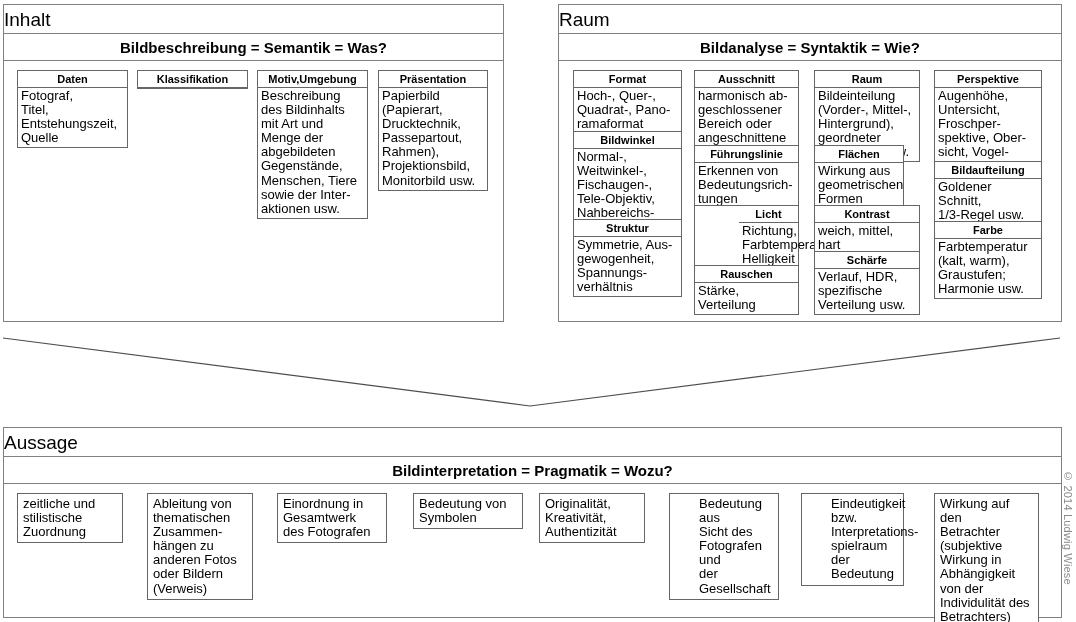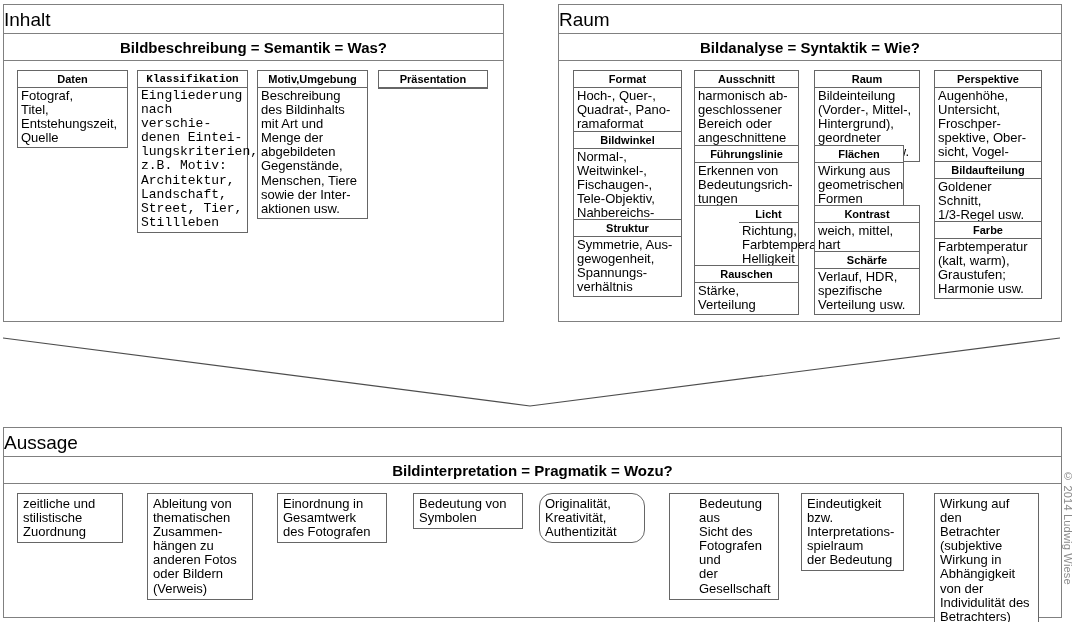--- a/index.html
+++ b/index.html
@@ -109,48 +109,46 @@
   <div class="panel-body">
 
     <div class="card" style="left:13px; top:9px; width:111px;">
       <div class="card-head">Daten</div>
       <div class="card-body">Fotograf,
 Titel,
 Entstehungszeit,
 Quelle</div>
     </div>
 
-    <div class="card" style="left:133px; top:9px; width:111px;font-family:Liberation Mono, monospace;">
+    <div class="card" style="left:133px; top:9px; width:111px;">
       <div class="card-head">Klassifikation</div>
-      <div class="card-body">Eingliederung
-nach verschie-
-denen Eintei-
-lungskriterien,
-z.B. Motiv:
-Architektur,
-Landschaft,
-Street, Tier,
-Stillleben</div>
     </div>
 
     <div class="card" style="left:253px; top:9px; width:111px;">
       <div class="card-head">Motiv,Umgebung</div>
       <div class="card-body">Beschreibung
 des Bildinhalts
 mit Art und
 Menge der
 abgebildeten
 Gegenstände,
 Menschen, Tiere
 sowie der Inter-
 aktionen usw.</div>
     </div>
 
     <div class="card" style="left:374px; top:9px; width:110px;">
       <div class="card-head">Präsentation</div>
+      <div class="card-body">Papierbild
+(Papierart,
+Drucktechnik,
+Passepartout,
+Rahmen),
+Projektionsbild,
+Monitorbild usw.</div>
     </div>
 
   </div>
 </div>
 
 <div class="panel" id="panel-form">
   <div class="panel-title">Raum</div>
   <div class="panel-subtitle">Bildanalyse  =  Syntaktik  =  Wie?</div>
   <div class="panel-body">
 
@@ -280,32 +278,32 @@
     </div>
     <div class="card plain" style="left:273px; top:9px; width:110px;">
       <div class="card-body">Einordnung in
 Gesamtwerk
 des Fotografen</div>
     </div>
     <div class="card plain" style="left:409px; top:9px; width:110px;">
       <div class="card-body">Bedeutung von
 Symbolen</div>
     </div>
-    <div class="card plain" style="left:535px; top:9px; width:106px;border-radius:13px;">
+    <div class="card plain" style="left:535px; top:9px; width:106px;">
       <div class="card-body">Originalität,
 Kreativität,
 Authentizität</div>
     </div>
     <div class="card plain" style="left:665px; top:9px; width:110px;padding-left:24px;">
       <div class="card-body">Bedeutung aus
 Sicht des
 Fotografen und
 der Gesellschaft</div>
     </div>
-    <div class="card plain" style="left:797px; top:9px; width:103px;">
+    <div class="card plain" style="left:797px; top:9px; width:103px;padding-left:24px;">
       <div class="card-body">Eindeutigkeit
 bzw.
 Interpretations-
 spielraum
 der Bedeutung</div>
     </div>
     <div class="card plain" style="left:930px; top:9px; width:105px;">
       <div class="card-body">Wirkung auf den
 Betrachter
 (subjektive

